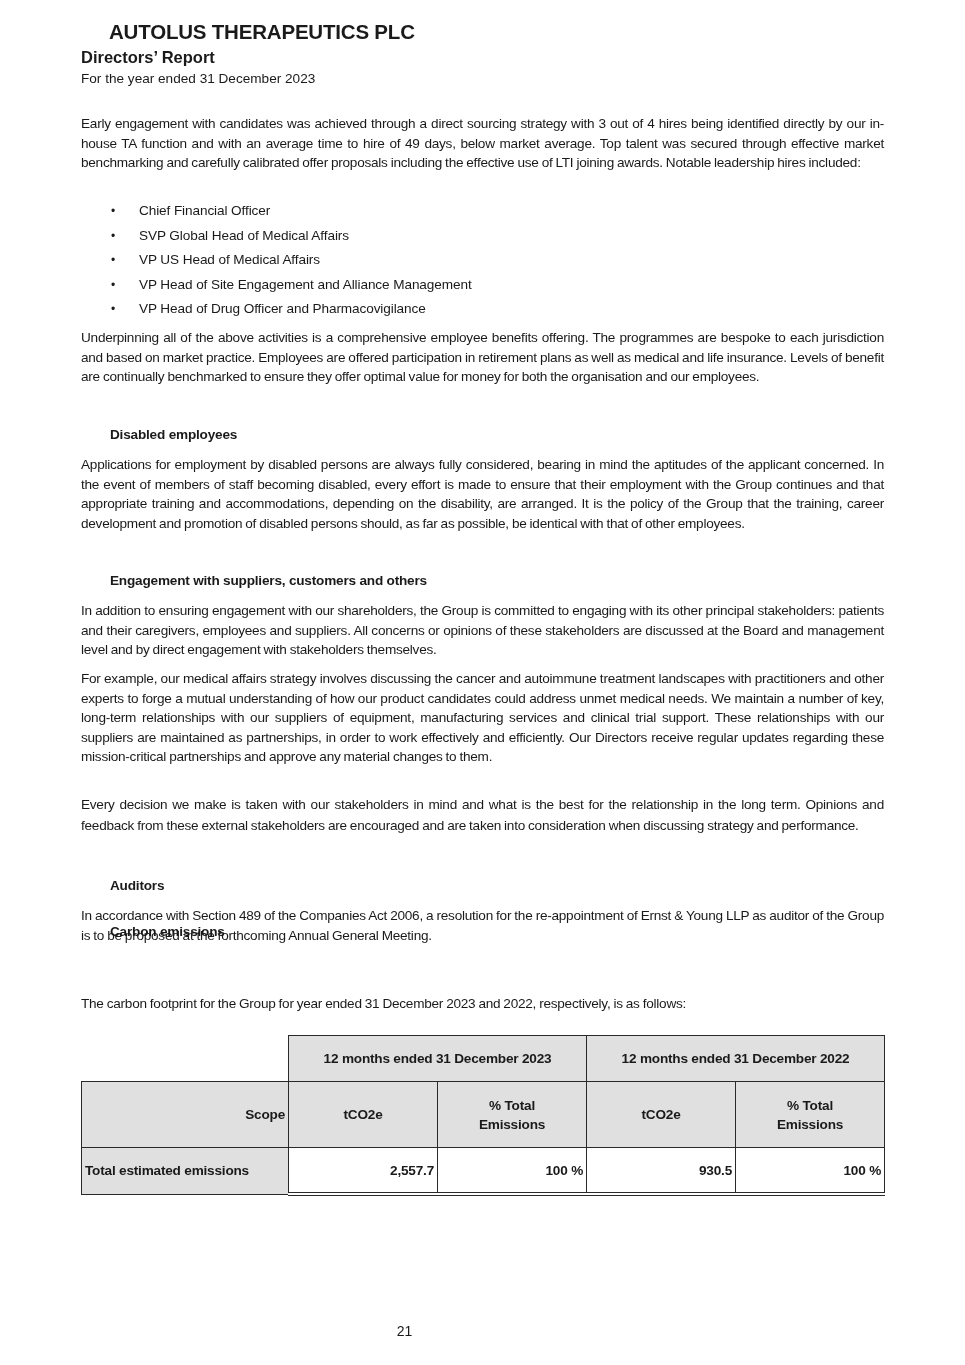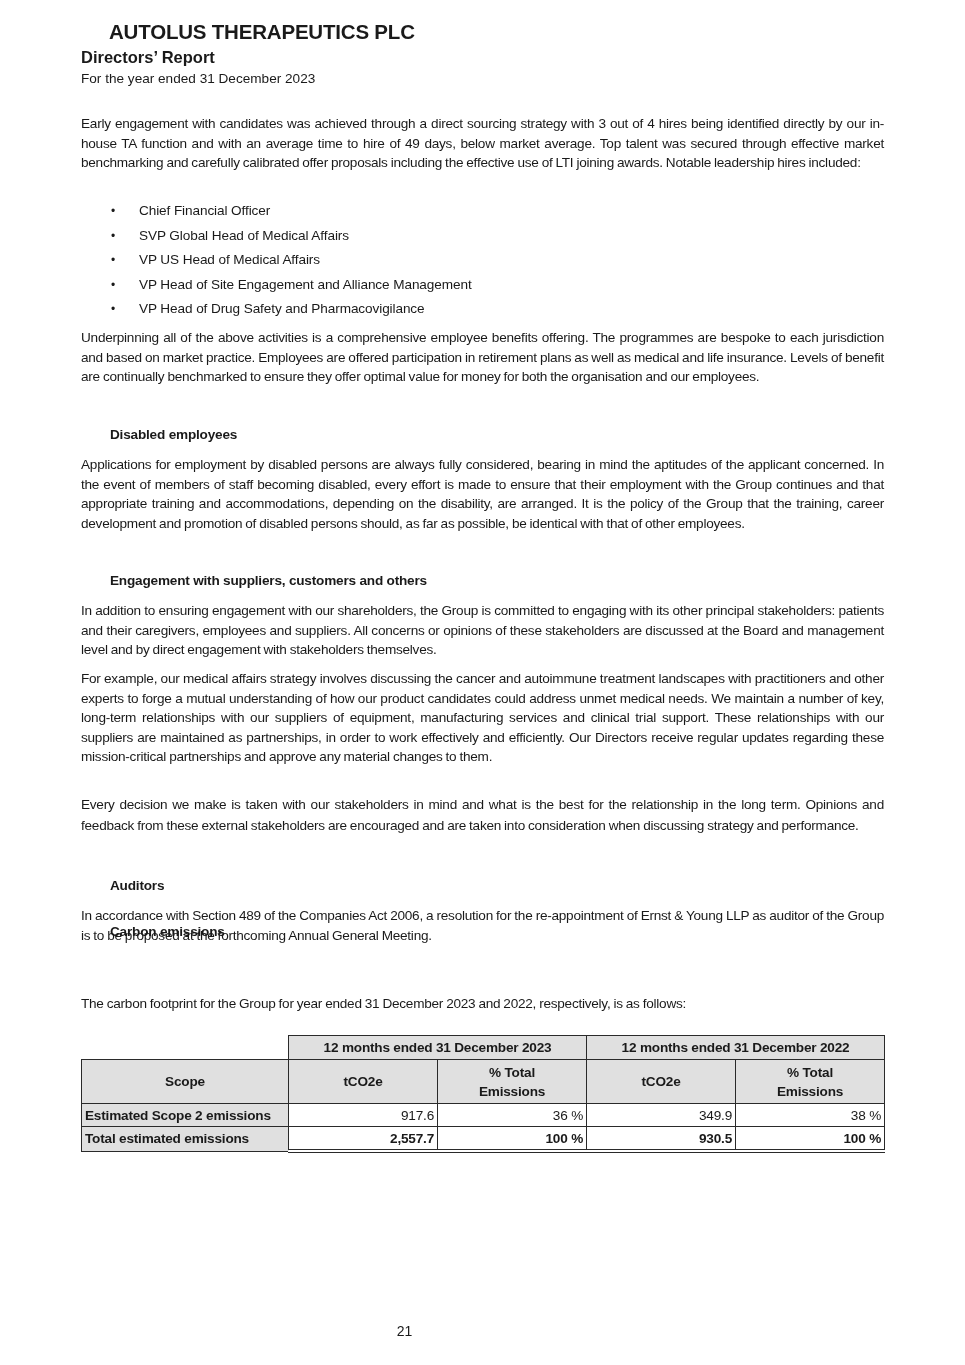--- a/index.html
+++ b/index.html
@@ -19,30 +19,30 @@
     .bullets { position: absolute; left: 81px; top: 201px; margin: 0; padding: 0; list-style: none; }
     .bullets li { height: 24.5px; line-height: 20px; font-size: 13.6px; position: relative; padding-left: 58px; letter-spacing: -0.1px; }
     .bullets li .dot { position: absolute; left: 30px; top: 0; font-size: 12px; }
     .pageno { position: absolute; top: 1323px; left: 0; width: 809px; text-align: center; font-size: 14px; }
 
     table.carbon {
       position: absolute; left: 81px; top: 1035px; width: 803px;
       border-collapse: collapse; table-layout: fixed;
       font-size: 13.6px; letter-spacing: -0.2px;
     }
-    table.carbon td, table.carbon th { padding: 1px 3px; border: 1.5px solid #2a2a2a; }
+    table.carbon td, table.carbon th { padding: 12px 3px; border: 1.5px solid #2a2a2a; }
     table.carbon col.c0 { width: 207px; }
     table.carbon col.c1 { width: 149px; }
     table.carbon col.c2 { width: 149px; }
     table.carbon col.c3 { width: 149px; }
     table.carbon col.c4 { width: 149px; }
     .grp th { height: 21px; background: #e0e0e0; font-weight: bold; text-align: center; }
     .grp th.blank { background: #ffffff; border: none; border-bottom: 1.5px solid #2a2a2a; }
     .sub th { height: 41px; background: #e0e0e0; font-weight: bold; text-align: center; line-height: 19px; }
-    .sub th.scope { text-align: center; }
+    .sub th.scope { text-align: right; }
     .row td { height: 20px; text-align: right; }
     .row td.lbl { text-align: left; font-weight: bold; background: #e0e0e0; }
     .total td { font-weight: bold; }
     .total td.num { border-bottom: 4px double #2a2a2a; }
   </style>
 </head>
 <body>
 
 <div>
   <div class="h1">AUTOLUS THERAPEUTICS PLC</div>
@@ -50,21 +50,21 @@
   <div class="h3">For the year ended 31 December 2023</div>
 </div>
 
 <p class="para" style="top:114px; margin:0;">Early engagement with candidates was achieved through a direct sourcing strategy with 3 out of 4 hires being identified directly by our in-house TA function and with an average time to hire of 49 days, below market average.  Top talent was secured through effective market benchmarking and carefully calibrated offer proposals including the effective use of LTI joining awards.  Notable leadership hires included:</p>
 
 <ul class="bullets">
   <li><span class="dot">•</span><span>Chief Financial Officer</span></li>
   <li><span class="dot">•</span><span>SVP Global Head of Medical Affairs</span></li>
   <li><span class="dot">•</span><span>VP US Head of Medical Affairs</span></li>
   <li><span class="dot">•</span><span>VP Head of Site Engagement and Alliance Management</span></li>
-  <li><span class="dot">•</span><span>VP Head of Drug Safety and Pharmacovigilance</span></li>
+  <li><span class="dot">•</span><span>VP Head of Drug Officer and Pharmacovigilance</span></li>
 </ul>
 
 <p class="para" style="top:328px; margin:0;">Underpinning all of the above activities is a comprehensive employee benefits offering. The programmes are bespoke to each jurisdiction and based on market practice. Employees are offered participation in retirement plans as well as medical and life insurance. Levels of benefit are continually benchmarked to ensure they offer optimal value for money for both the organisation and our employees.</p>
 
 <div class="sect" style="top:427px;">Disabled employees</div>
 <p class="para" style="top:455px; margin:0;">Applications for employment by disabled persons are always fully considered, bearing in mind the aptitudes of the applicant concerned. In the event of members of staff becoming disabled, every effort is made to ensure that their employment with the Group continues and that appropriate training and accommodations, depending on the disability, are arranged. It is the policy of the Group that the training, career development and promotion of disabled persons should, as far as possible, be identical with that of other employees.</p>
 
 <div class="sect" style="top:573px;">Engagement with suppliers, customers and others</div>
 <p class="para" style="top:601px; margin:0;">In addition to ensuring engagement with our shareholders, the Group is committed to engaging with its other principal stakeholders: patients and their caregivers, employees and suppliers. All concerns or opinions of these stakeholders are discussed at the Board and management level and by direct engagement with stakeholders themselves.</p>
 <p class="para" style="top:669px; margin:0;">For example, our medical affairs strategy involves discussing the cancer and autoimmune treatment landscapes with practitioners and other experts to forge a mutual understanding of how our product candidates could address unmet medical needs. We maintain a number of key, long-term relationships with our suppliers of equipment, manufacturing services and clinical trial support. These relationships with our suppliers are maintained as partnerships, in order to work effectively and efficiently. Our Directors receive regular updates regarding these mission-critical partnerships and approve any material changes to them.</p>
@@ -90,27 +90,20 @@
     <th colspan="2">12 months ended 31 December 2023</th>
     <th colspan="2">12 months ended 31 December 2022</th>
   </tr>
   <tr class="sub">
     <th class="scope">Scope</th>
     <th>tCO2e</th>
     <th style="padding:0 22px;">% Total Emissions</th>
     <th>tCO2e</th>
     <th style="padding:0 22px;">% Total Emissions</th>
   </tr>
-  <tr class="row">
-    <td class="lbl">Estimated Scope 2 emissions</td>
-    <td>917.6</td>
-    <td>36 %</td>
-    <td>349.9</td>
-    <td>38 %</td>
-  </tr>
   <tr class="row total">
     <td class="lbl">Total estimated emissions</td>
     <td class="num">2,557.7</td>
     <td class="num">100 %</td>
     <td class="num">930.5</td>
     <td class="num">100 %</td>
   </tr>
 </tbody>
   </table>
 

